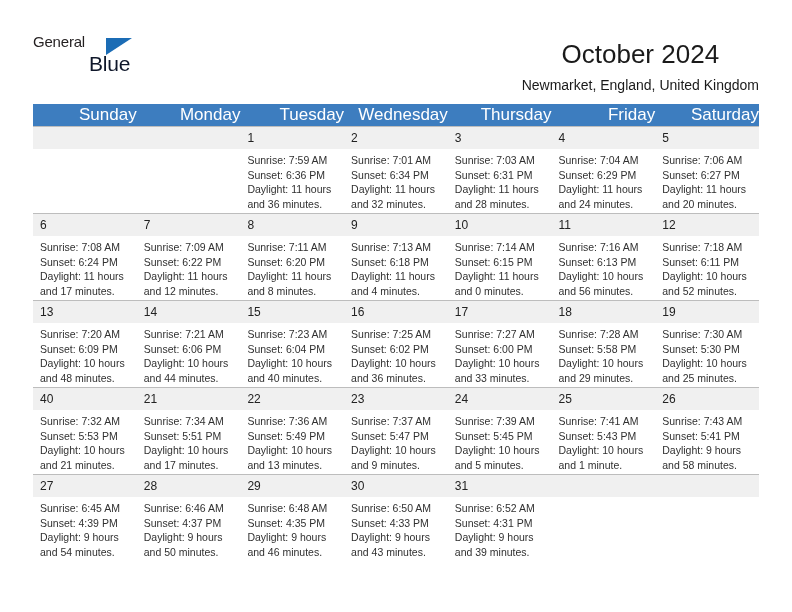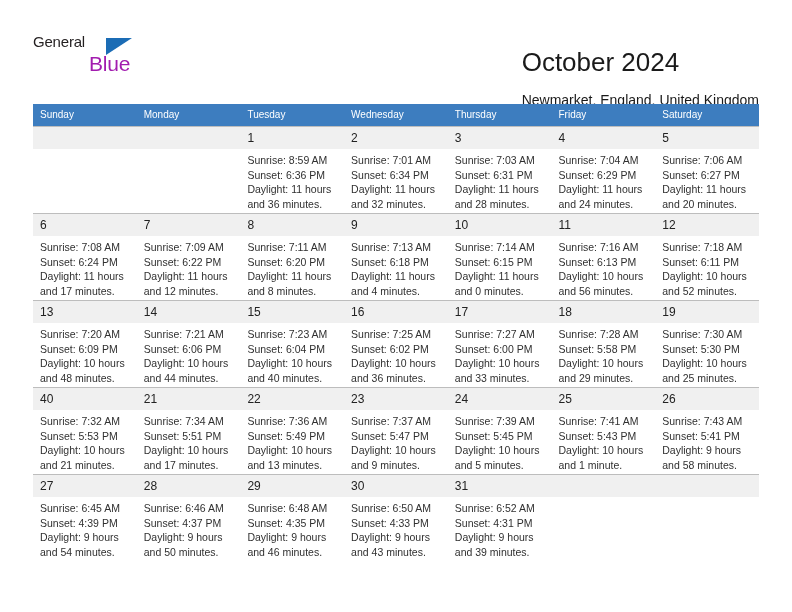--- a/index.html
+++ b/index.html
@@ -49,58 +49,58 @@
     height: 0;
     border-left: 26px solid #1b6cb5;
     border-bottom: 17px solid transparent;
   }
   .logo-blue {
     position: absolute;
     left: 56px;
     top: 19px;
     font-size: 21px;
     letter-spacing: -0.2px;
-    color: #a21caf;
+    color: #0f172a;
     font-family: "Liberation Sans", sans-serif;
   }
   .title-block {
     position: absolute;
     right: 0px;
-    top: 16px;
-    text-align: left;
+    top: 8px;
+    text-align: center;
   }
   .cal-title {
     font-size: 26px;
     color: #1a1a1a;
     line-height: 32px;
     white-space: nowrap;
   }
   .cal-subtitle {
     font-size: 14px;
     color: #1a1a1a;
     line-height: 20px;
-    margin-top: 12px;
+    margin-top: 5px;
     white-space: nowrap;
   }
 
   
   .calendar {
     position: absolute;
     left: 33px;
     top: 104px;
     width: 726px;
     border-collapse: collapse;
     table-layout: fixed;
   }
   .calendar th {
     background: #3d7dbf;
     color: #ffffff;
     font-weight: normal;
-    font-size: 10px;
-    text-align: left;
+    font-size: 17px;
+    text-align: right;
     padding: 5px 0 5px 7px;
     height: 22px;
     line-height: 12px;
   }
   .calendar td {
     vertical-align: top;
     padding: 0;
     width: 103.71px;
     height: 87px;
     border-top: 1px solid #c8c8c8;
@@ -184,21 +184,21 @@
                 <div></div>
                 <div></div>
                 <div></div>
               </div>
             </div>
           </td>
           <td>
             <div class="cell-inner">
               <span class="daynum">1</span>
               <div class="lines">
-                <div>Sunrise: 8:59 AM</div>
+                <div>Sunrise: 7:59 AM</div>
                 <div>Sunset: 6:36 PM</div>
                 <div>Daylight: 11 hours</div>
                 <div>and 36 minutes.</div>
               </div>
             </div>
           </td>
           <td>
             <div class="cell-inner">
               <span class="daynum">2</span>
               <div class="lines">

